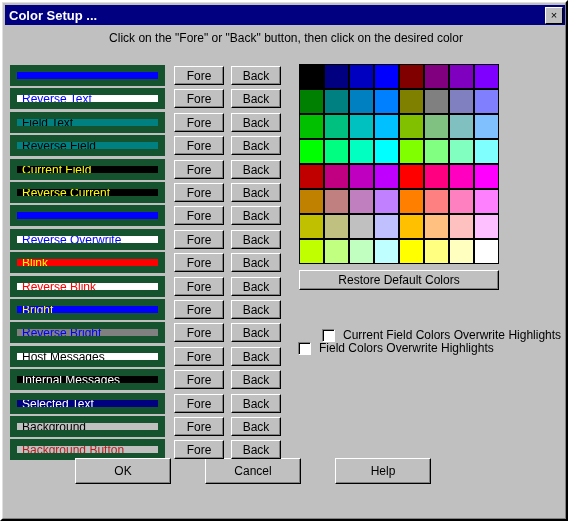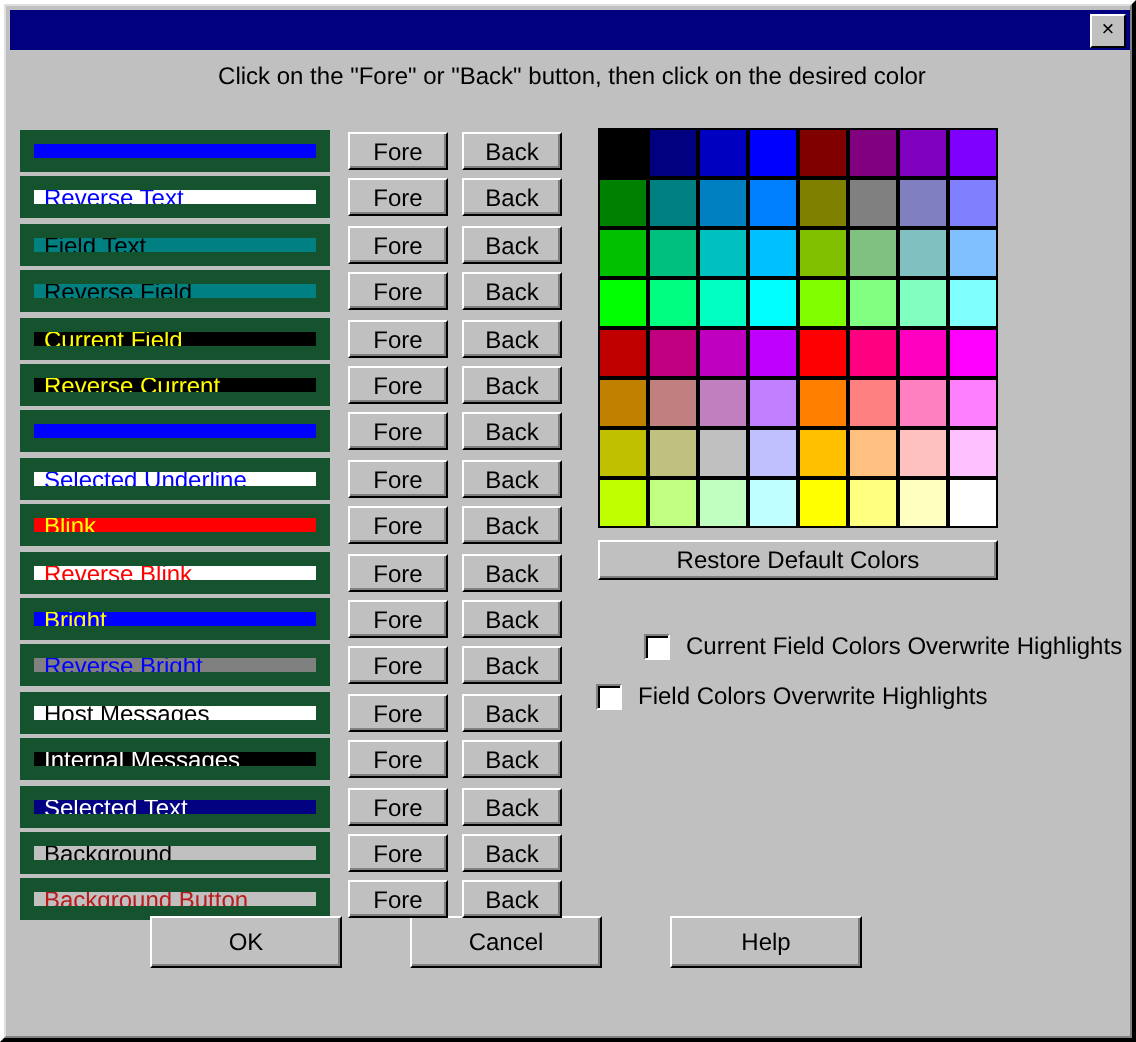--- a/index.html
+++ b/index.html
@@ -182,20 +182,21 @@
   #ok-button { left: 73px; }
   #cancel-button { left: 203px; }
   #help-button { left: 333px; }
 </style>
 </head>
 <body>
 
 <div id="dialog">
 
   <div id="titlebar">
+    <span id="title-text">Color Setup ...</span>
     <div id="close-button">×</div>
   </div>
 
   <div id="instruction">Click on the "Fore" or "Back" button, then click on the desired color</div>
 
   <div id="rows">
       <div class="color-row" style="top: 0px; background: rgb(0, 0, 255);">
         <span class="lbl" style="color: rgb(0, 0, 255);">Normal Text</span>
       </div>
       <div class="color-row" style="top: 23px; background: rgb(255, 255, 255);">
@@ -210,21 +211,21 @@
       <div class="color-row" style="top: 94px; background: rgb(0, 0, 0);">
         <span class="lbl" style="color: rgb(255, 255, 0);">Current Field</span>
       </div>
       <div class="color-row" style="top: 117px; background: rgb(0, 0, 0);">
         <span class="lbl" style="color: rgb(255, 255, 0);">Reverse Current</span>
       </div>
       <div class="color-row" style="top: 140px; background: rgb(0, 0, 255);">
         <span class="lbl" style="color: rgb(0, 0, 255);">Underline</span>
       </div>
       <div class="color-row" style="top: 164px; background: rgb(255, 255, 255);">
-        <span class="lbl" style="color: rgb(0, 0, 255);">Selected Underline</span>
+        <span class="lbl" style="color: rgb(0, 0, 255);">Reverse Overwrite</span>
       </div>
       <div class="color-row" style="top: 187px; background: rgb(255, 0, 0);">
         <span class="lbl" style="color: rgb(255, 255, 0);">Blink</span>
       </div>
       <div class="color-row" style="top: 211px; background: rgb(255, 255, 255);">
         <span class="lbl" style="color: rgb(255, 0, 0);">Reverse Blink</span>
       </div>
       <div class="color-row" style="top: 234px; background: rgb(0, 0, 255);">
         <span class="lbl" style="color: rgb(255, 255, 0);">Bright</span>
       </div>
@@ -350,21 +351,21 @@
     <div class="winbtn fb-btn" style="left: 172px; top: 345px;">Fore</div>
     <div class="winbtn fb-btn" style="left: 229px; top: 345px;">Back</div>
     <div class="winbtn fb-btn" style="left: 172px; top: 368px;">Fore</div>
     <div class="winbtn fb-btn" style="left: 229px; top: 368px;">Back</div>
     <div class="winbtn fb-btn" style="left: 172px; top: 392px;">Fore</div>
     <div class="winbtn fb-btn" style="left: 229px; top: 392px;">Back</div>
     <div class="winbtn fb-btn" style="left: 172px; top: 415px;">Fore</div>
     <div class="winbtn fb-btn" style="left: 229px; top: 415px;">Back</div>
     <div class="winbtn fb-btn" style="left: 172px; top: 438px;">Fore</div>
     <div class="winbtn fb-btn" style="left: 229px; top: 438px;">Back</div>
-    <div class="cbrow" style="top: 314px; padding-left: 24px;">
+    <div class="cbrow" style="top: 326px; padding-left: 24px;">
       <div class="cbox"></div>
       <span class="cblabel">Current Field Colors Overwrite Highlights</span>
     </div>
     <div class="cbrow" style="top: 339px;">
       <div class="cbox"></div>
       <span class="cblabel">Field Colors Overwrite Highlights</span>
     </div>
   </div>
 
 </body></html>

